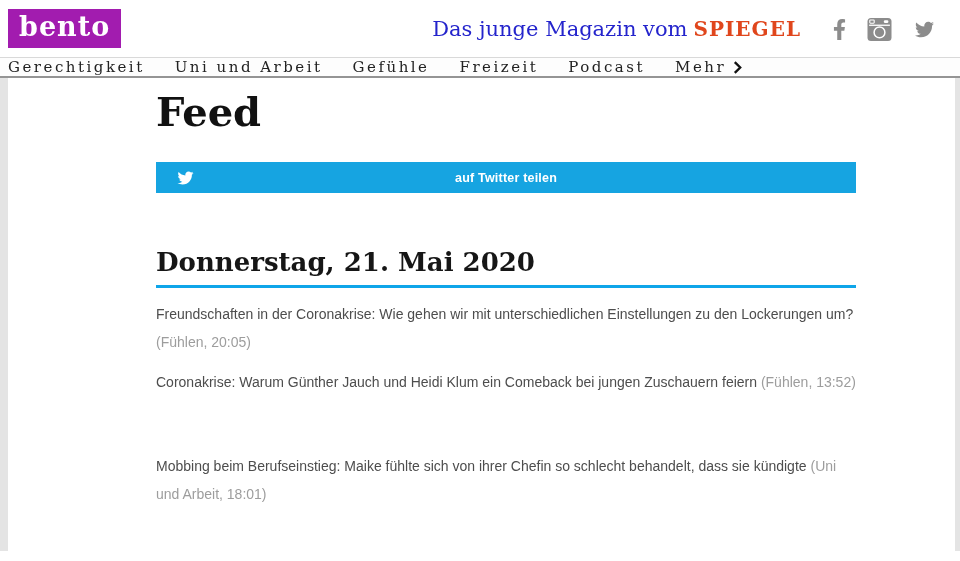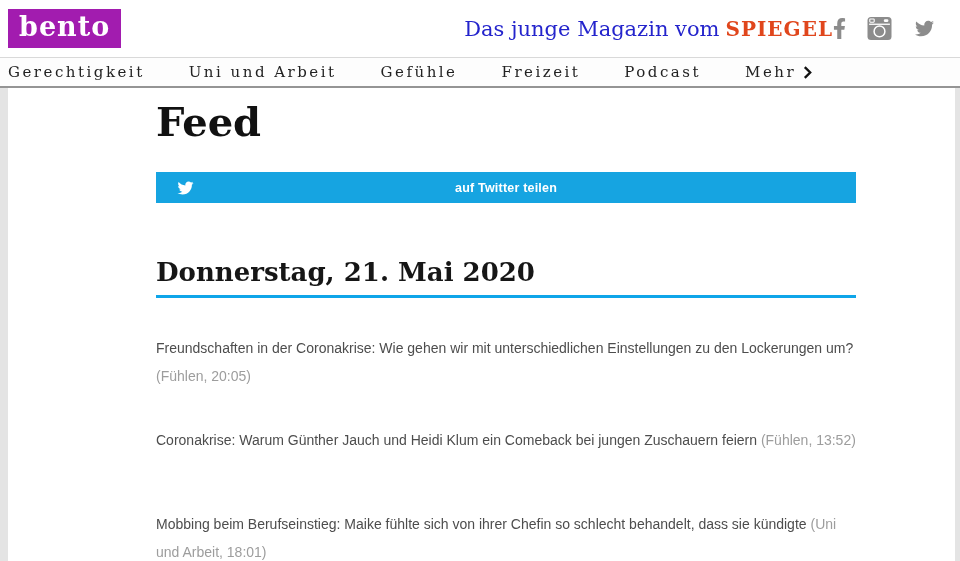--- a/index.html
+++ b/index.html
@@ -23,21 +23,22 @@
     line-height: 1;
     padding: 4px 11px 8px 11px;
     letter-spacing: 1px;
     cursor: pointer;
     text-decoration: none;
     display: inline-block;
   }
   .header-right {
     margin-left: auto;
     display: flex;
-    align-items: center;
+    align-items: flex-end;
+    gap: 32px;
   }
   .tagline {
     font-family: "DejaVu Serif", serif;
     font-size: 21px;
     color: #2424cc;
     white-space: nowrap;
   }
   .spiegel {
     font-family: "DejaVu Serif", serif;
     font-weight: bold;
@@ -45,24 +46,24 @@
     color: #e0461c;
     letter-spacing: 1px;
     margin-left: 6px;
     cursor: pointer;
   }
   .social { display: flex; align-items: center; gap: 21px; padding-right: 2px; }
   .social a { display: inline-flex; align-items: center; cursor: pointer; }
 
   
   .site-nav {
-    height: 31px;
+    height: 21px;
     display: flex;
     align-items: center;
-    gap: 44px;
+    gap: 30px;
     padding-left: 8px;
     border-top: 1px solid #d9d9d9;
     border-bottom: 2px solid #949494;
     background: #fdfdfd;
     font-family: "DejaVu Serif", serif;
     font-size: 15px;
     letter-spacing: 2.5px;
     color: #222;
   }
   .site-nav a { color: #222; text-decoration: none; cursor: pointer; display: inline-flex; align-items: center; white-space: nowrap; }
@@ -109,21 +110,21 @@
   .day-heading {
     font-family: "DejaVu Serif", serif;
     font-weight: bold;
     font-size: 26px;
     line-height: 1.05;
     color: #161616;
     padding-bottom: 9px;
     border-bottom: 3px solid #0ea5e9;
   }
   .article {
-    margin-top: 36px;
+    margin-top: 12px;
     font-size: 14px;
     line-height: 2;
     color: #4d4d4d;
   }
   .article .title { color: #4d4d4d; cursor: pointer; }
   .article .meta  { color: #9d9d9d; }
 </style>
 </head>
 <body>
 

